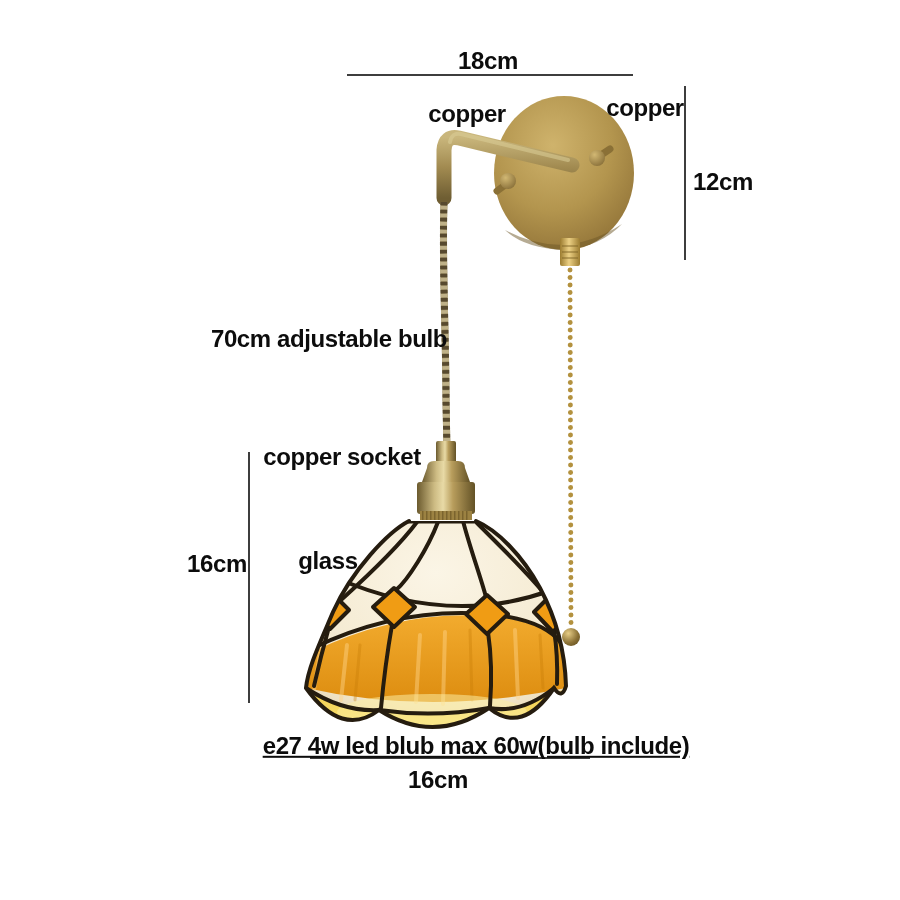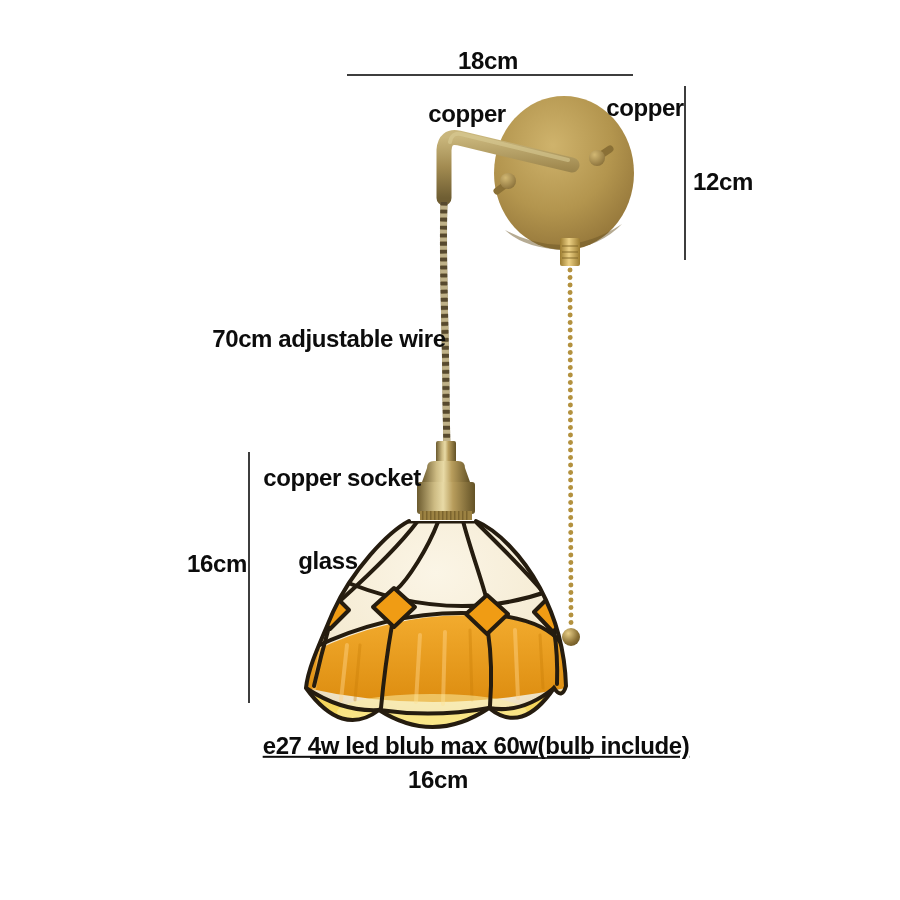--- a/index.html
+++ b/index.html
@@ -190,20 +190,20 @@
       <rect x="417" y="482" width="58" height="32" rx="3" fill="url(#sockGrad)"></rect>
       <rect x="420" y="511" width="52" height="9" fill="#9c8242"></rect>
       <line x1="422" y1="515.5" x2="470" y2="515.5" stroke="#6e5826" stroke-width="9" stroke-dasharray="1.5 2.5" opacity="0.7"></line>
     </g>
   </svg>
 
   <div class="lbl" style="left:488px; top:61px;">18cm</div>
   <div class="lbl" style="left:467px; top:114px;">copper</div>
   <div class="lbl" style="left:645px; top:108px;">copper</div>
   <div class="lbl" style="left:723px; top:174px;margin-top:8px;">12cm</div>
-  <div class="lbl" style="left:329px; top:339px;">70cm adjustable wire</div>
-  <div class="lbl" style="left:342px; top:478px;">copper socket</div>
+  <div class="lbl" style="left:329px; top:339px;">70cm adjustable bulb</div>
+  <div class="lbl" style="left:342px; top:457px;">copper socket</div>
   <div class="lbl" style="left:328px; top:561px;">glass</div>
   <div class="lbl" style="left:217px; top:564px;">16cm</div>
   <div class="lbl" style="left:476px; top:746px;text-decoration:underline;">e27 4w led blub max 60w(bulb include)</div>
   <div class="lbl" style="left:438px; top:780px;">16cm</div>
 
 </div>
 
 </body></html>

